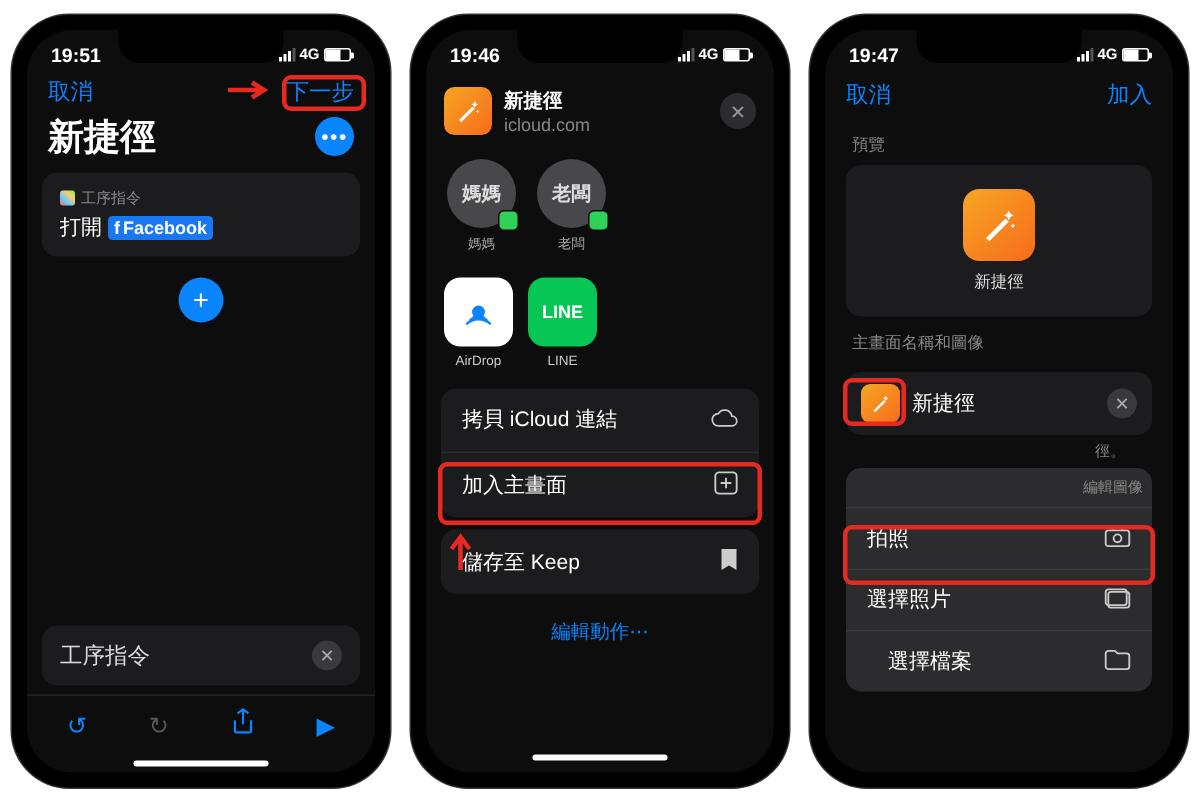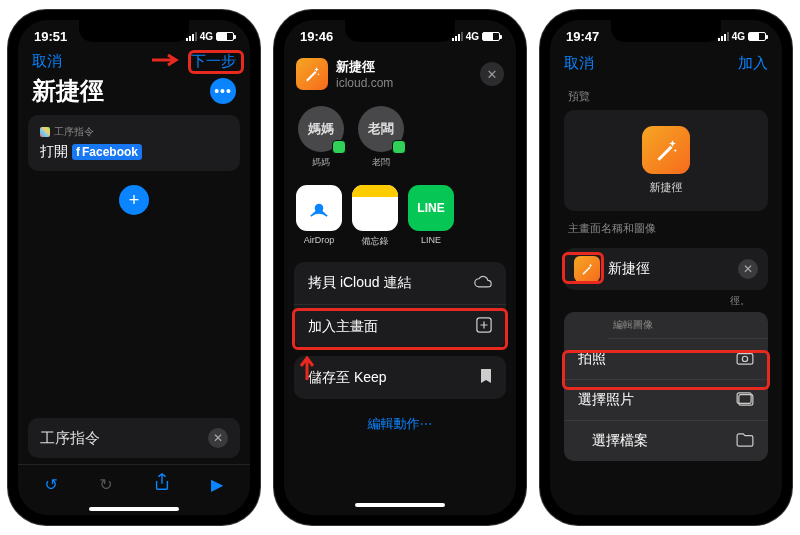--- a/index.html
+++ b/index.html
@@ -70,21 +70,21 @@
   
   .nav3 { display:flex; justify-content:space-between; padding:6px 14px; font-size:15px; }
   .sect-label { font-size:11px; color:#888; padding: 10px 18px 6px; }
   .preview { margin:0 14px; background:#1c1c1e; border-radius:10px; padding:16px; text-align:center; }
   .prev-icon { width:48px; height:48px; border-radius:11px; background:linear-gradient(135deg,#f5a623,#f76b1c); margin:0 auto 6px; display:flex; align-items:center; justify-content:center; }
   .prev-name { font-size:11px; color:#ddd; }
   .name-row { margin:6px 14px 0; background:#1c1c1e; border-radius:10px; padding:8px 10px; display:flex; align-items:center; gap:8px; }
   .name-row .mini { width:26px; height:26px; border-radius:6px; background:linear-gradient(135deg,#f5a623,#f76b1c); display:flex; align-items:center; justify-content:center; }
   .name-field { font-size:14px; color:#fff; flex:1; }
   .popup { margin:4px 14px 0; background:#2c2c2e; border-radius:10px; overflow:hidden; }
-  .pop-hdr { text-align:left; font-size:10px; color:#888; padding:6px; border-bottom:1px solid #3a3a3c;margin-left:43px; }
+  .pop-hdr { text-align:right; font-size:10px; color:#888; padding:6px; border-bottom:1px solid #3a3a3c; }
   .pop-row { padding:11px 14px; display:flex; justify-content:space-between; align-items:flex-end; font-size:14px; border-bottom:1px solid #3a3a3c; }
   .pop-row:last-child { border-bottom:none;padding-left:28px; }
   .hint { font-size:10px; color:#888; padding:4px 18px; position:absolute; right:14px; }
 
   
   .hl { position:absolute; border:3px solid #e8291f; border-radius:6px; pointer-events:none; z-index:20; }
   .arrow { position:absolute; z-index:20; color:#e8291f; pointer-events:none; }
 
   svg.wand { fill:#fff; }
 </style>
@@ -202,24 +202,20 @@
     </div>
     <div class="apps">
       <div class="app">
         <div class="app-ic airdrop">
           <svg viewBox="0 0 24 24" fill="none" stroke="#0a84ff" stroke-width="1.4">
               <circle cx="12" cy="12" r="3" fill="#0a84ff"></circle>
               <path d="M7 17a7 7 0 0110 0M5 19a10 10 0 0114 0M9 15a4 4 0 016 0"></path>
             </svg>
         </div>
         <div class="app-name">AirDrop</div>
-      </div>
-      <div class="app">
-        <div class="app-ic notes"></div>
-        <div class="app-name">備忘錄</div>
       </div>
       <div class="app">
         <div class="app-ic line">LINE</div>
         <div class="app-name">LINE</div>
       </div>
 
     </div>
     <div class="actions">
       <div class="action-row">
         <span>拷貝 iCloud 連結</span>

